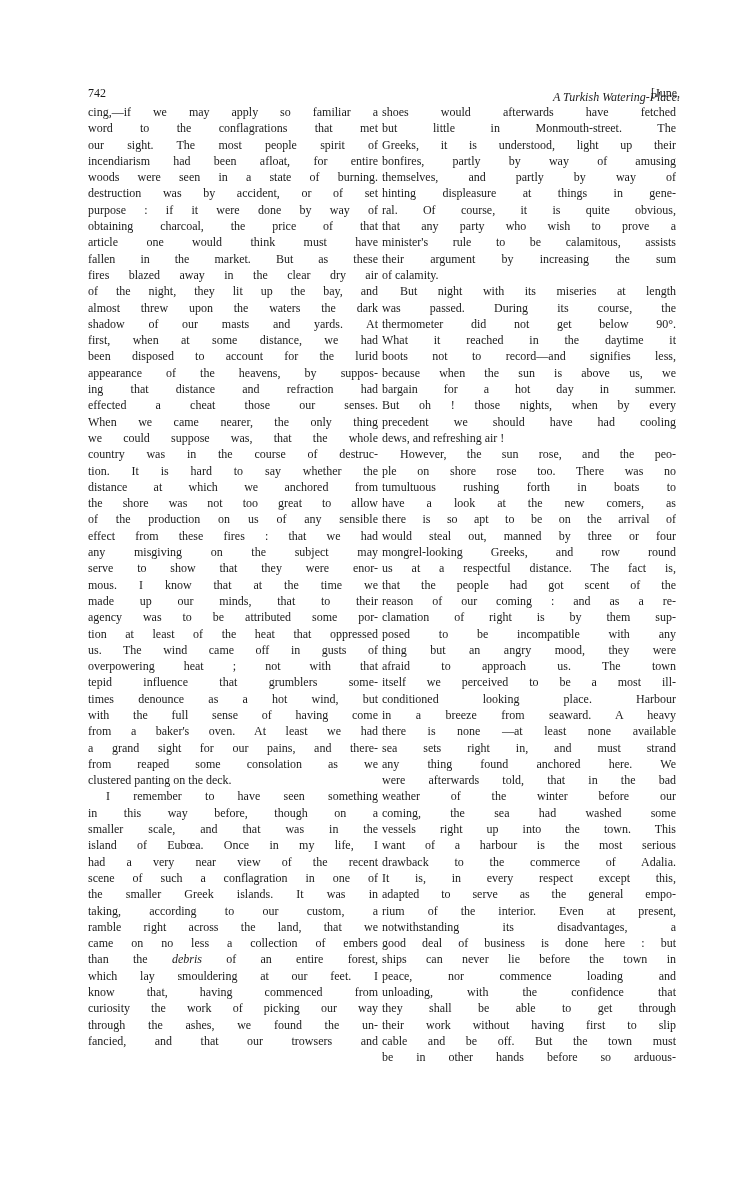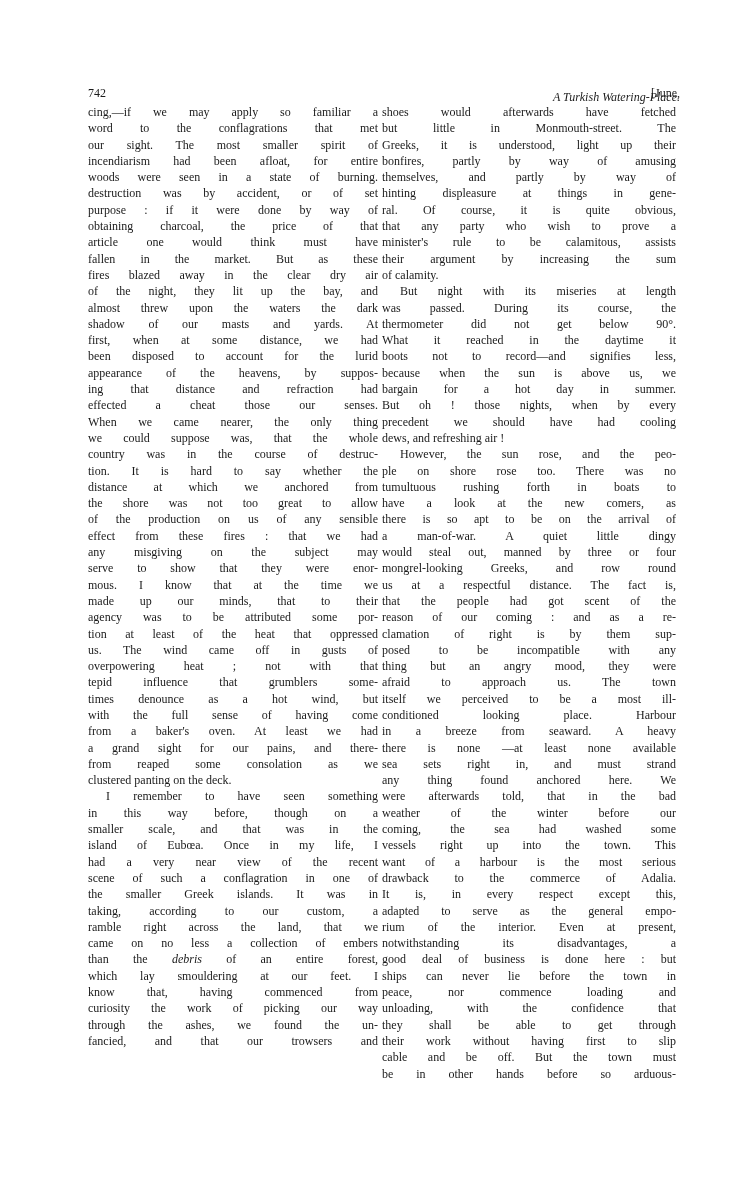--- a/index.html
+++ b/index.html
@@ -23,21 +23,21 @@
 
 <div class="page-header">
   <span class="page-number">742</span>
   <span class="running-title">A Turkish Watering-Place.</span>
   <span class="running-date">[June,</span>
 </div>
 
 <div class="column col-left" id="col-left">
     <span class="line">cing,—if we may apply so familiar a</span>
     <span class="line">word to the conflagrations that met</span>
-    <span class="line">our sight.  The most smaller spirit of</span>
+    <span class="line">our sight.  The most people spirit of</span>
     <span class="line">incendiarism had been afloat, for entire</span>
     <span class="line">woods were seen in a state of burning.</span>
     <span class="line">destruction was by accident, or of set</span>
     <span class="line">purpose :  if it were done by way of</span>
     <span class="line">obtaining charcoal, the price of that</span>
     <span class="line">article one would think must have</span>
     <span class="line">fallen in the market.  But as these</span>
     <span class="line">fires blazed away in the clear dry air</span>
     <span class="line">of the night, they lit up the bay, and</span>
     <span class="line">almost threw upon the waters the dark</span>
@@ -107,21 +107,20 @@
     <span class="line">because when the sun is above us, we</span>
     <span class="line">bargain for a hot day in summer.</span>
     <span class="line">But oh !  those nights, when by every</span>
     <span class="line">precedent we should have had cooling</span>
     <span class="line last">dews, and refreshing air !</span>
     <span class="line indent">However, the sun rose, and the peo-</span>
     <span class="line">ple on shore rose too.  There was no</span>
     <span class="line">tumultuous rushing forth in boats to</span>
     <span class="line">have a look at the new comers, as</span>
     <span class="line">there is so apt to be on the arrival of</span>
-    <span class="line">a man-of-war.  A quiet little dingy</span>
     <span class="line">would steal out, manned by three or four</span>
     <span class="line">mongrel-looking Greeks, and row round</span>
     <span class="line">us at a respectful distance.  The fact is,</span>
     <span class="line">that the people had got scent of the</span>
     <span class="line">reason of our coming :  and as a re-</span>
     <span class="line">clamation of right is by them sup-</span>
     <span class="line">posed to be incompatible with any</span>
     <span class="line">thing but an angry mood, they were</span>
     <span class="line">afraid to approach us.  The town</span>
     <span class="line">itself we perceived to be a most ill-</span>

